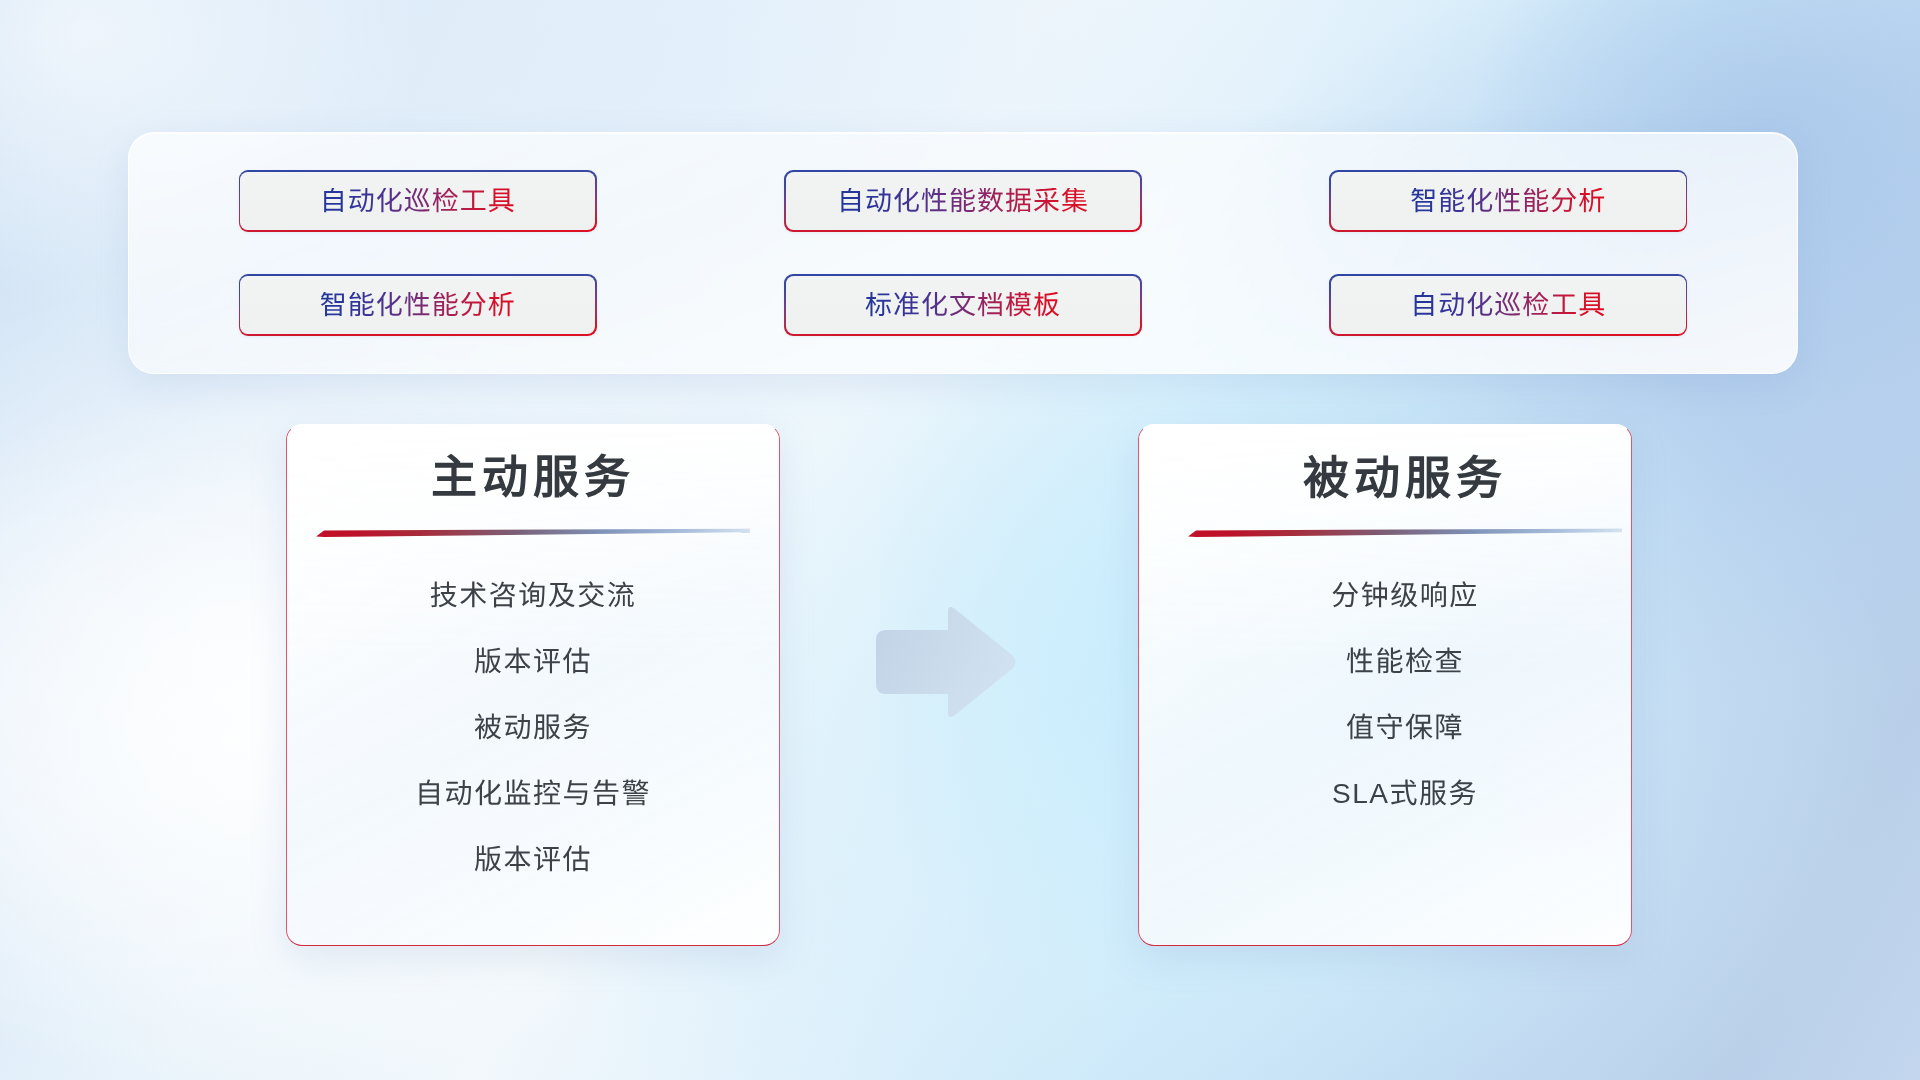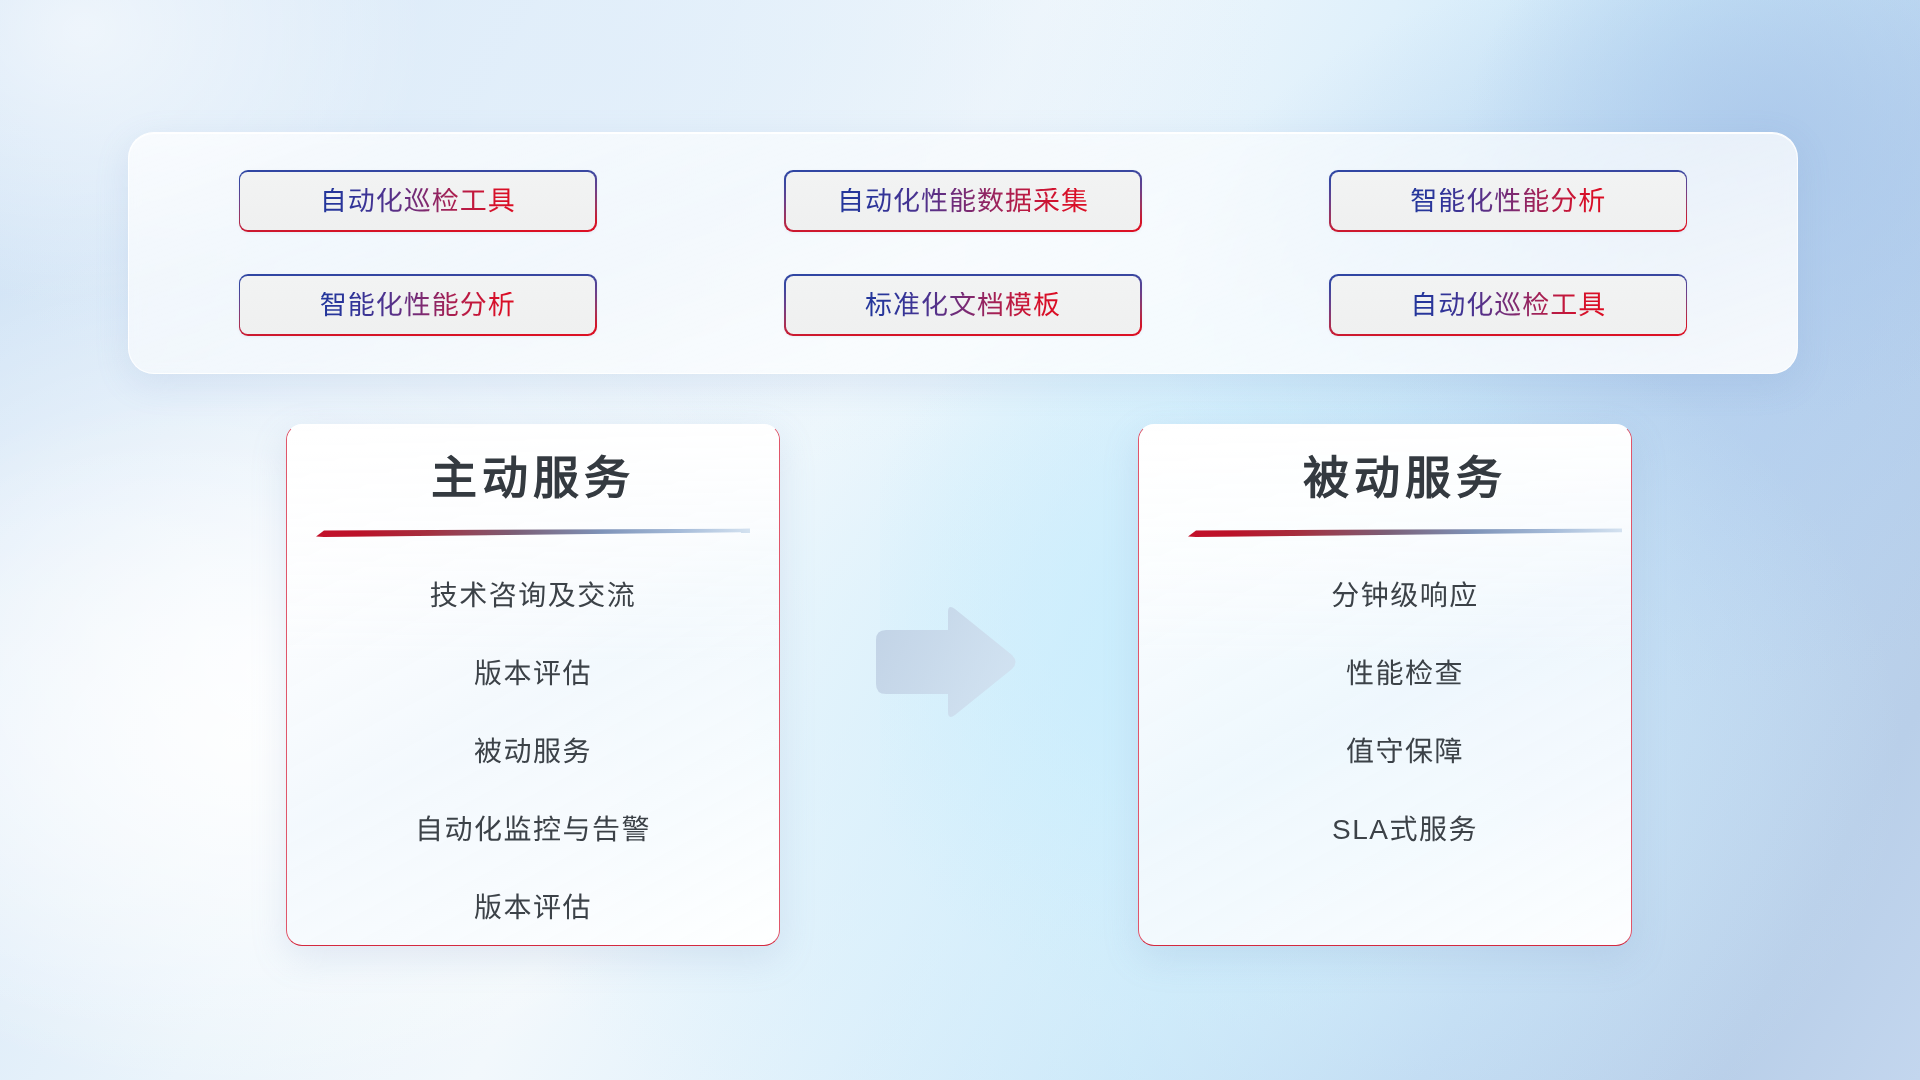--- a/index.html
+++ b/index.html
@@ -177,21 +177,21 @@
     overflow: hidden;
   }
   .card::before {
     content: "";
     position: absolute;
     left: -2px; right: -2px; top: 0;
     height: 46%;
     background: linear-gradient(180deg, rgba(255,255,255,0.92) 0%, rgba(255,255,255,0) 100%);
     pointer-events: none;
   }
-  .card-left  { left: 286px; }
+  .card-left  { left: 286px; font-family: Liberation Serif, serif; }
   .card-right { left: 1138px; padding-left: 40px; }
 
   .card-body {
     position: relative;
     z-index: 2;
     width: 100%;
     height: 100%;
     display: flex;
     flex-direction: column;
     align-items: center;
@@ -210,21 +210,21 @@
     margin-top: 24px;
     width: 434px;
     height: 9px;
   }
   .card-items {
     margin-top: 26px;
     width: 100%;
     display: flex;
     flex-direction: column;
     align-items: center;
-    gap: 12px;
+    gap: 0;
   }
   .card-item {
     font-size: 28px;
     letter-spacing: 1.5px;
     color: #3c4248;
     line-height: 1;
     padding: 19px 0;
     white-space: nowrap;
   }
 </style>

